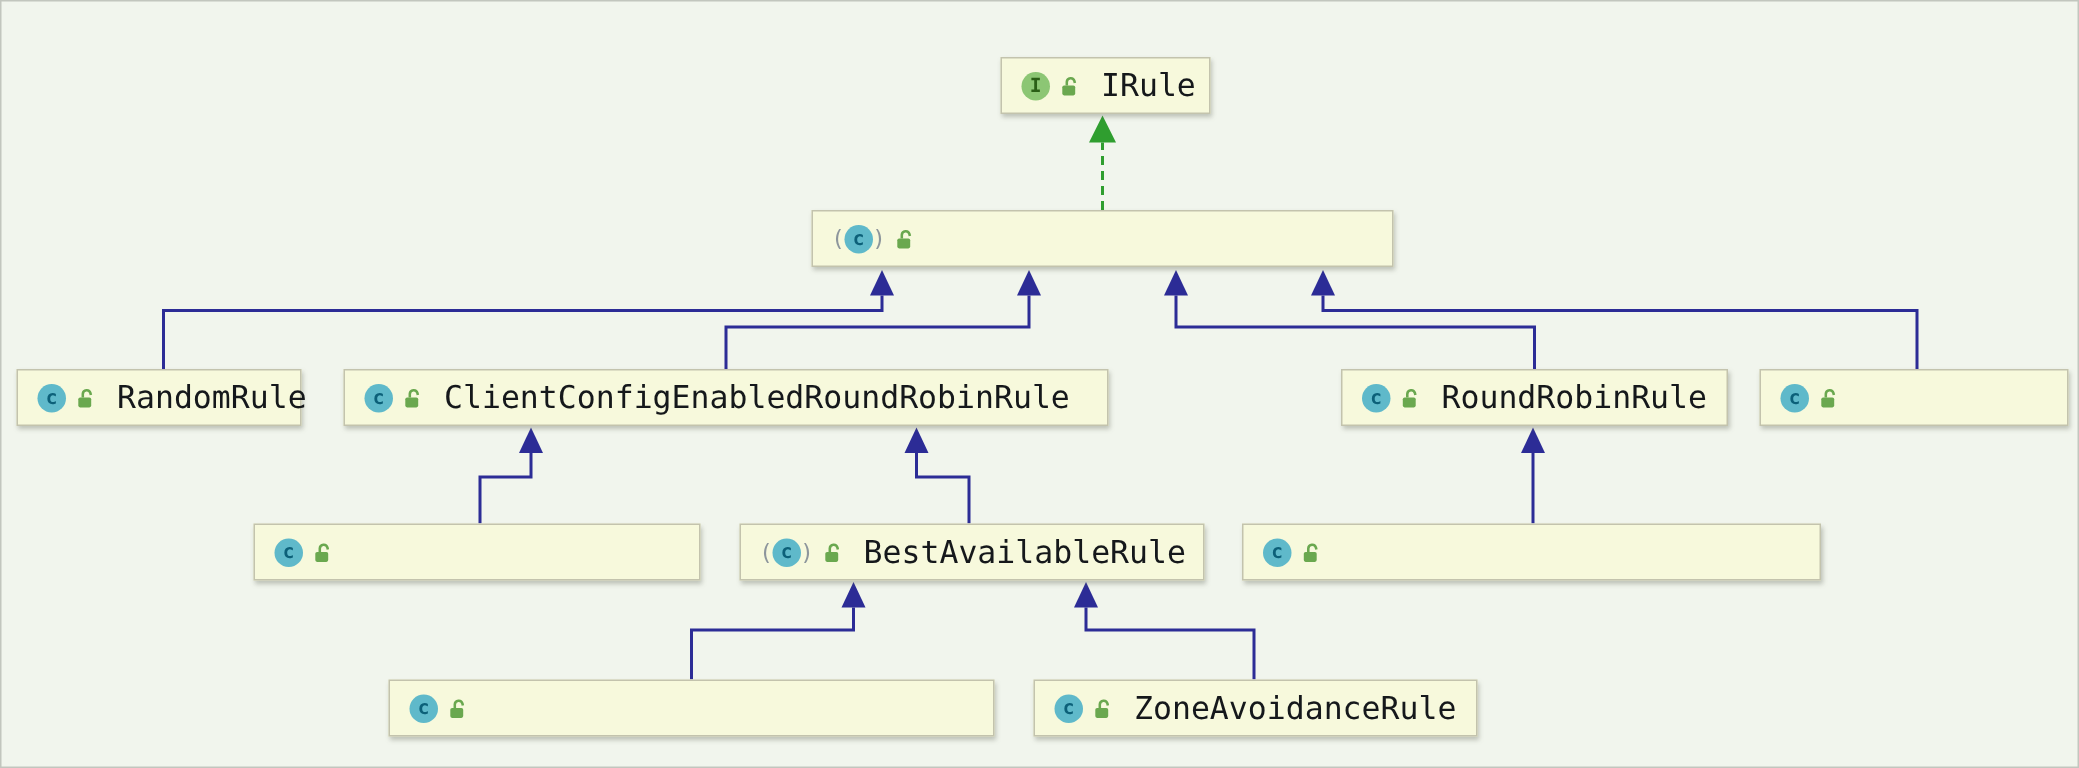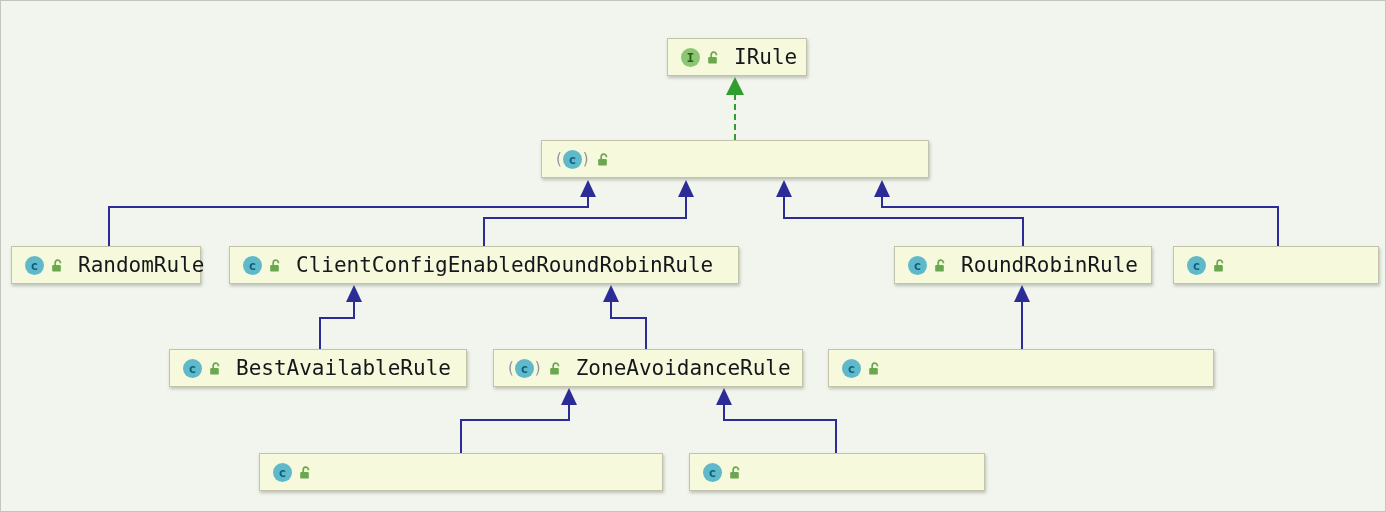--- a/index.html
+++ b/index.html
@@ -159,59 +159,59 @@
   </div>
 
   <div class="node" style="left:168px;top:348px;width:298px;">
     <span class="badge class">c</span>
     <span class="lock">
       <svg width="15" height="15" viewBox="0 0 15 15">
           <path d="M5.2 7 L5.2 4.6 A2.6 2.6 0 0 1 10.3 4.1 L10.6 5.3" fill="none" stroke="#6aa84f" stroke-width="1.7"></path>
           <rect x="2.2" y="7" width="8.6" height="6.6" rx="1.2" fill="#6aa84f"></rect>
         </svg>
     </span>
-    <span class="label">BestAvailableRule</span>
   </div>
 
   <div class="node" style="left:492px;top:348px;width:310px;">
     <span class="paren">(</span>
     <span class="badge class">c</span>
     <span class="paren">)</span>
     <span class="lock">
       <svg width="15" height="15" viewBox="0 0 15 15">
           <path d="M5.2 7 L5.2 4.6 A2.6 2.6 0 0 1 10.3 4.1 L10.6 5.3" fill="none" stroke="#6aa84f" stroke-width="1.7"></path>
           <rect x="2.2" y="7" width="8.6" height="6.6" rx="1.2" fill="#6aa84f"></rect>
         </svg>
     </span>
+    <span class="label">BestAvailableRule</span>
+  </div>
+
+  <div class="node" style="left:827px;top:348px;width:386px;">
+    <span class="badge class">c</span>
+    <span class="lock">
+      <svg width="15" height="15" viewBox="0 0 15 15">
+          <path d="M5.2 7 L5.2 4.6 A2.6 2.6 0 0 1 10.3 4.1 L10.6 5.3" fill="none" stroke="#6aa84f" stroke-width="1.7"></path>
+          <rect x="2.2" y="7" width="8.6" height="6.6" rx="1.2" fill="#6aa84f"></rect>
+        </svg>
+    </span>
+  </div>
+
+  <div class="node" style="left:258px;top:452px;width:404px;">
+    <span class="badge class">c</span>
+    <span class="lock">
+      <svg width="15" height="15" viewBox="0 0 15 15">
+          <path d="M5.2 7 L5.2 4.6 A2.6 2.6 0 0 1 10.3 4.1 L10.6 5.3" fill="none" stroke="#6aa84f" stroke-width="1.7"></path>
+          <rect x="2.2" y="7" width="8.6" height="6.6" rx="1.2" fill="#6aa84f"></rect>
+        </svg>
+    </span>
+  </div>
+
+  <div class="node" style="left:688px;top:452px;width:296px;">
+    <span class="badge class">c</span>
+    <span class="lock">
+      <svg width="15" height="15" viewBox="0 0 15 15">
+          <path d="M5.2 7 L5.2 4.6 A2.6 2.6 0 0 1 10.3 4.1 L10.6 5.3" fill="none" stroke="#6aa84f" stroke-width="1.7"></path>
+          <rect x="2.2" y="7" width="8.6" height="6.6" rx="1.2" fill="#6aa84f"></rect>
+        </svg>
+    </span>
     <span class="label">ZoneAvoidanceRule</span>
   </div>
 
-  <div class="node" style="left:827px;top:348px;width:386px;">
-    <span class="badge class">c</span>
-    <span class="lock">
-      <svg width="15" height="15" viewBox="0 0 15 15">
-          <path d="M5.2 7 L5.2 4.6 A2.6 2.6 0 0 1 10.3 4.1 L10.6 5.3" fill="none" stroke="#6aa84f" stroke-width="1.7"></path>
-          <rect x="2.2" y="7" width="8.6" height="6.6" rx="1.2" fill="#6aa84f"></rect>
-        </svg>
-    </span>
-  </div>
-
-  <div class="node" style="left:258px;top:452px;width:404px;">
-    <span class="badge class">c</span>
-    <span class="lock">
-      <svg width="15" height="15" viewBox="0 0 15 15">
-          <path d="M5.2 7 L5.2 4.6 A2.6 2.6 0 0 1 10.3 4.1 L10.6 5.3" fill="none" stroke="#6aa84f" stroke-width="1.7"></path>
-          <rect x="2.2" y="7" width="8.6" height="6.6" rx="1.2" fill="#6aa84f"></rect>
-        </svg>
-    </span>
-  </div>
-
-  <div class="node" style="left:688px;top:452px;width:296px;">
-    <span class="badge class">c</span>
-    <span class="lock">
-      <svg width="15" height="15" viewBox="0 0 15 15">
-          <path d="M5.2 7 L5.2 4.6 A2.6 2.6 0 0 1 10.3 4.1 L10.6 5.3" fill="none" stroke="#6aa84f" stroke-width="1.7"></path>
-          <rect x="2.2" y="7" width="8.6" height="6.6" rx="1.2" fill="#6aa84f"></rect>
-        </svg>
-    </span>
-  </div>
-
 </div>
 
 </body></html>

